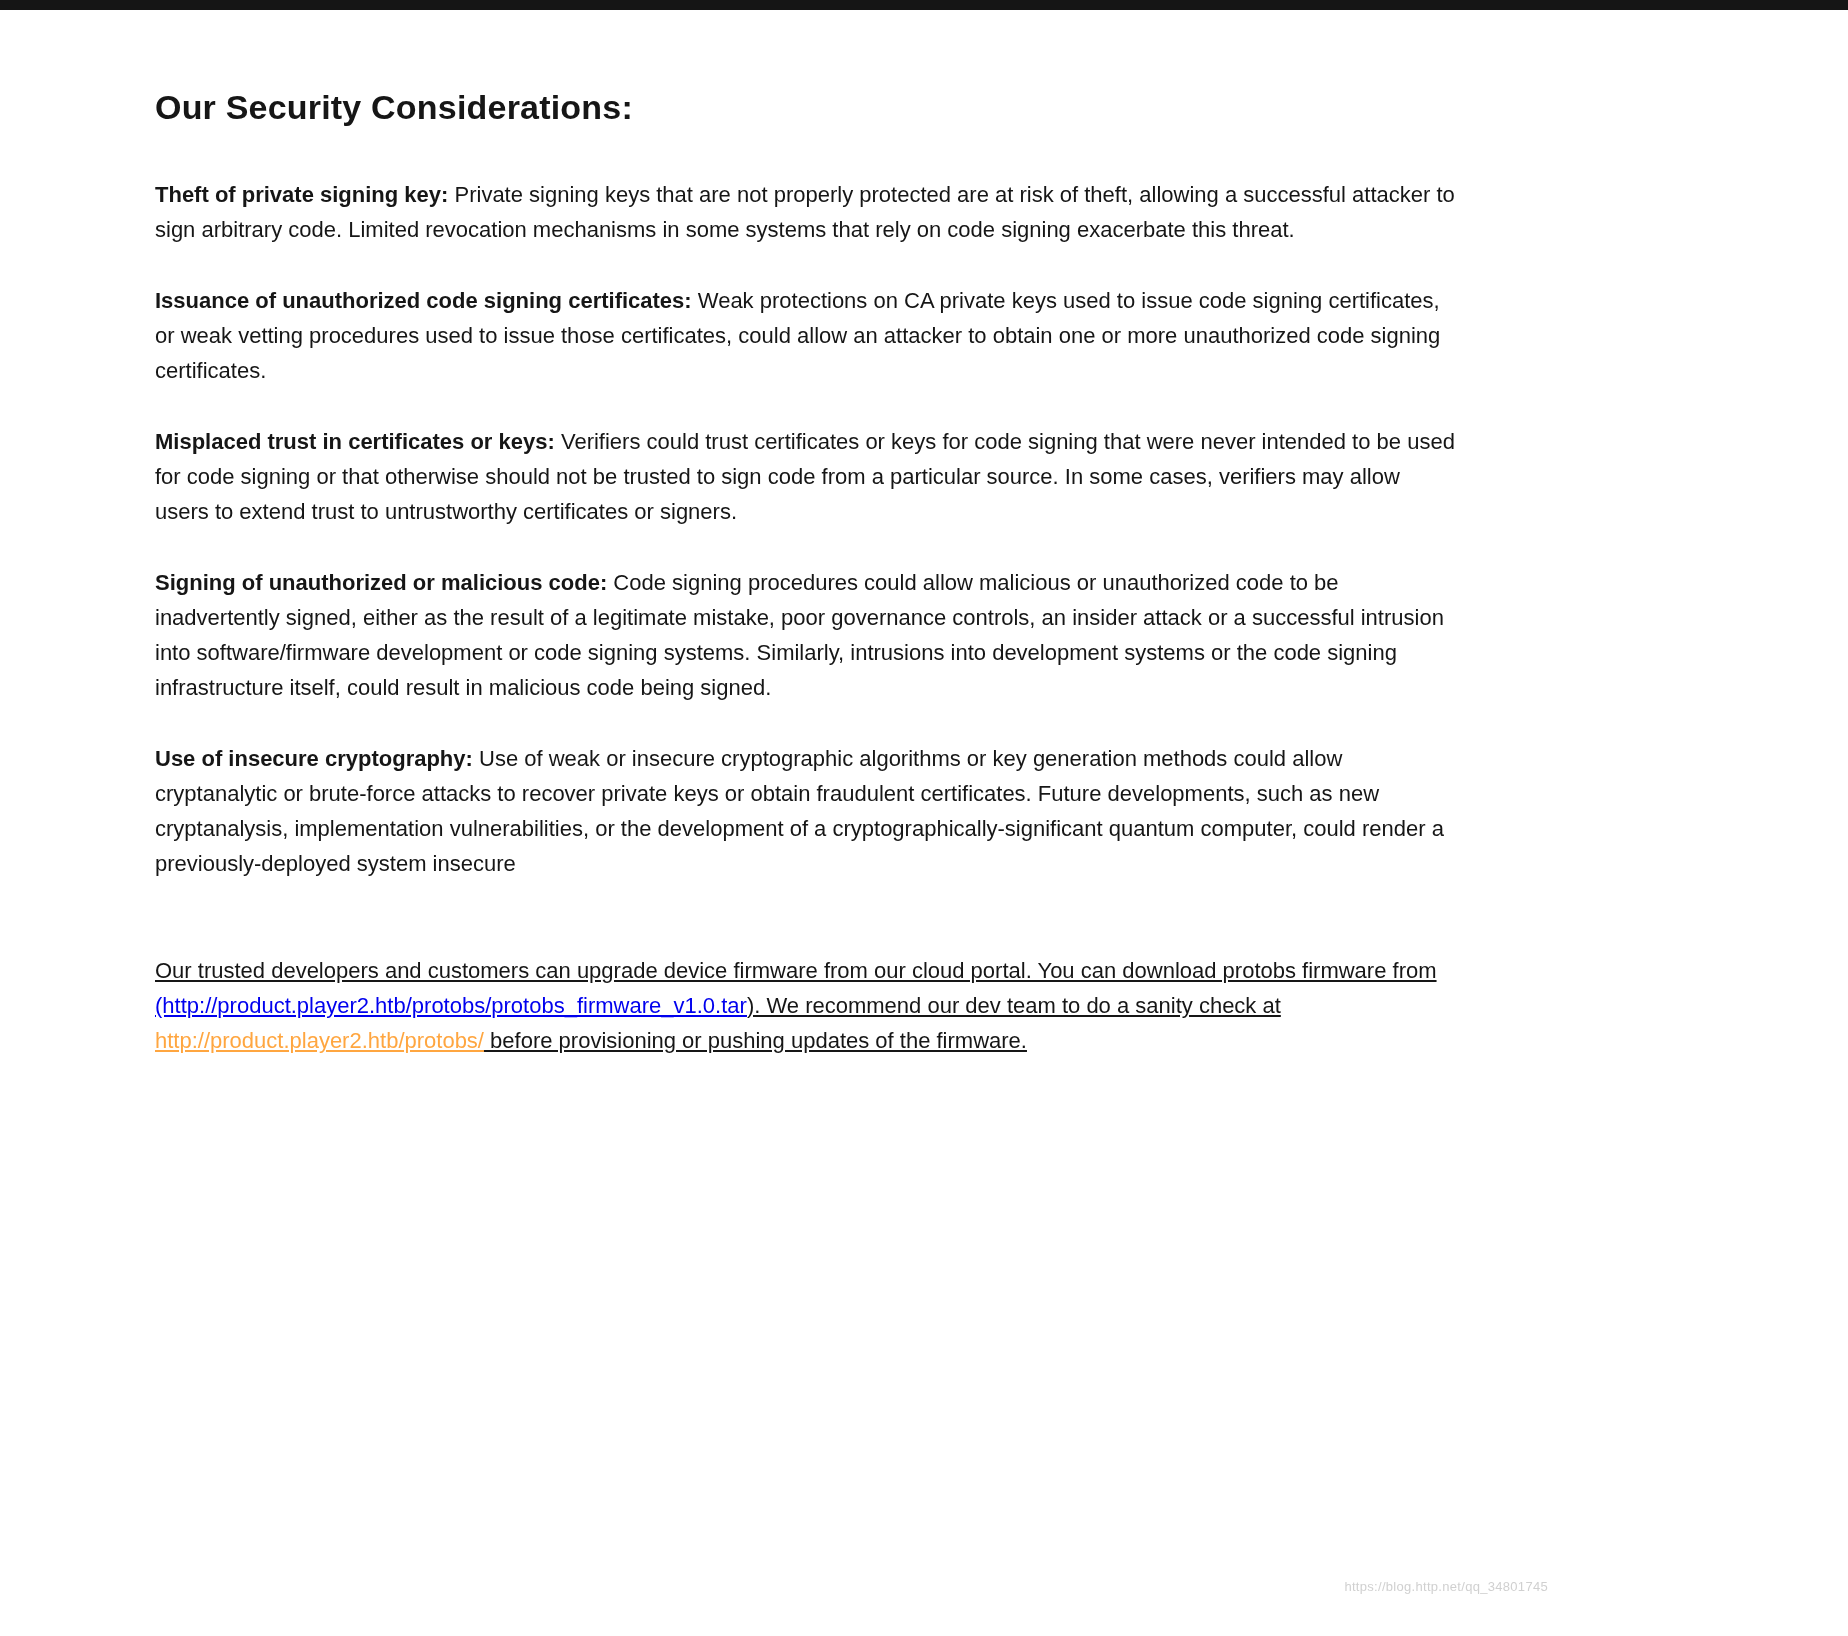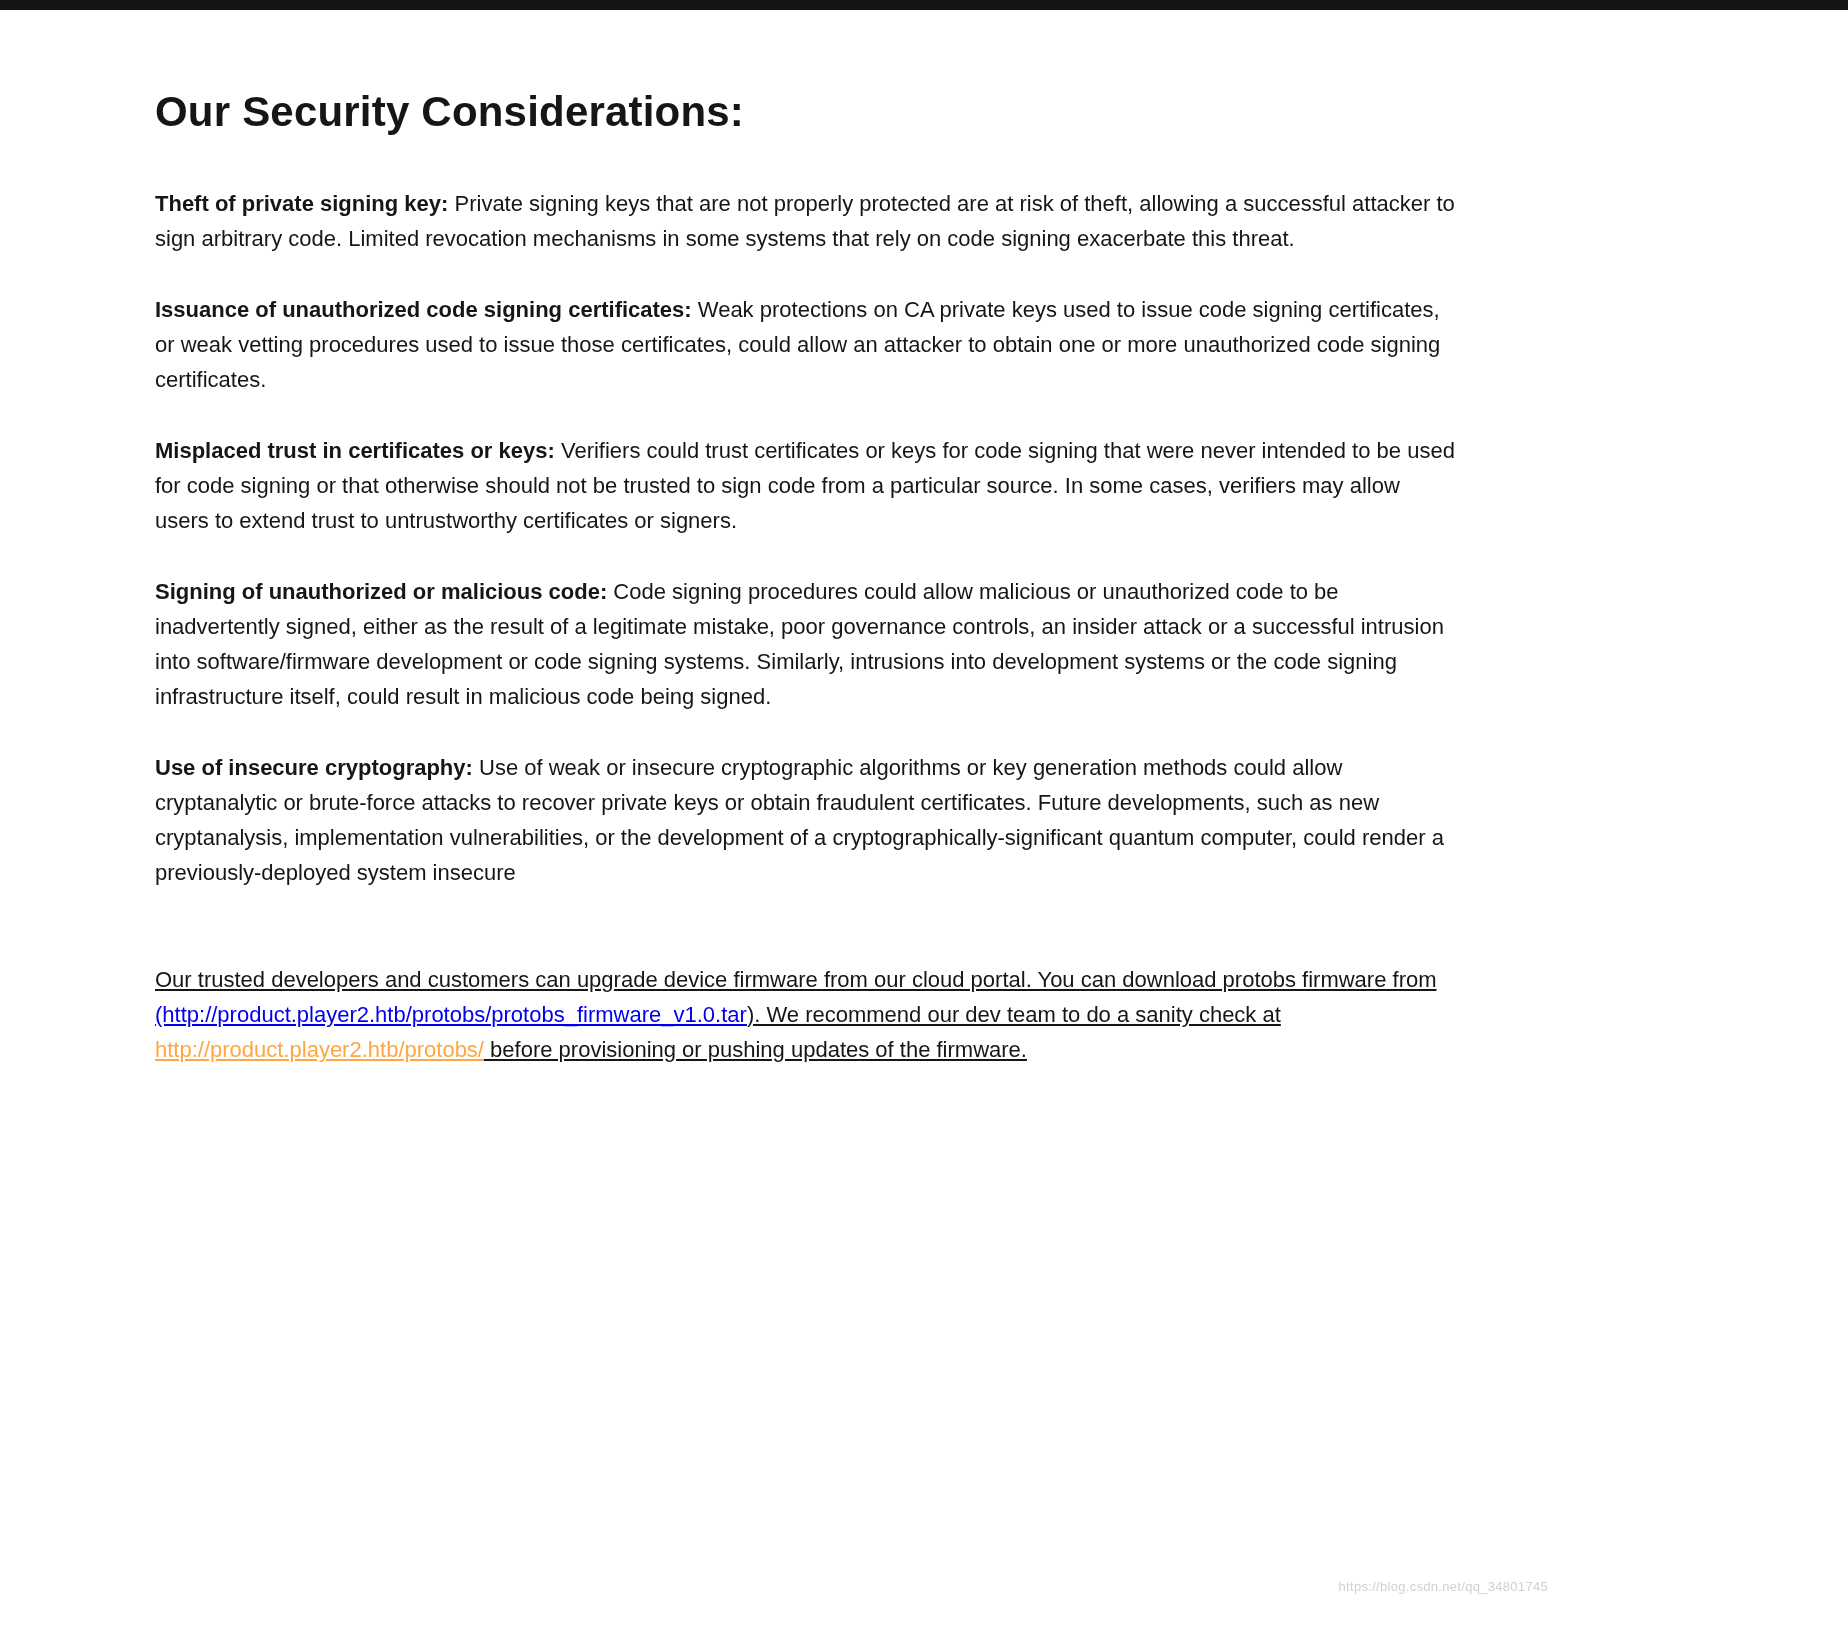--- a/index.html
+++ b/index.html
@@ -24,21 +24,21 @@
     height: 10px;
     background: #151515;
   }
   .content {
     position: absolute;
     top: 88px;
     left: 155px;
     width: 1300px;
   }
   h1.doc-title {
-    font-size: 42px;
+    font-size: 34px;
     font-weight: 700;
     margin: 0 0 50px 0;
     letter-spacing: 0.2px;
   }
   p.para {
     font-size: 22px;
     line-height: 35px;
     margin: 0 0 36px 0;
   }
   p.para strong {
@@ -94,14 +94,14 @@
 
     <p class="para">
       <strong>Use of insecure cryptography:</strong><span> Use of weak or insecure cryptographic algorithms or key generation methods could allow cryptanalytic or brute-force attacks to recover private keys or obtain fraudulent certificates. Future developments, such as new cryptanalysis, implementation vulnerabilities, or the development of a cryptographically-significant quantum computer, could render a previously-deployed system insecure</span>
     </p>
 
     <p class="para footer-para">
       <span>Our trusted developers and customers can upgrade device firmware from our cloud portal. You can download protobs firmware from </span><a class="link blue">(http://product.player2.htb/protobs/protobs_firmware_v1.0.tar</a><span>). We recommend our dev team to do a sanity check at </span><a class="link orange">http://product.player2.htb/protobs/</a><span> before provisioning or pushing updates of the firmware.</span>
     </p>
   </div>
 
-  <div class="watermark">https://blog.csdn.net/qq_34801745</div>
+  <div class="watermark">https://blog.http.net/qq_34801745</div>
 </div>
 
 </body></html>

